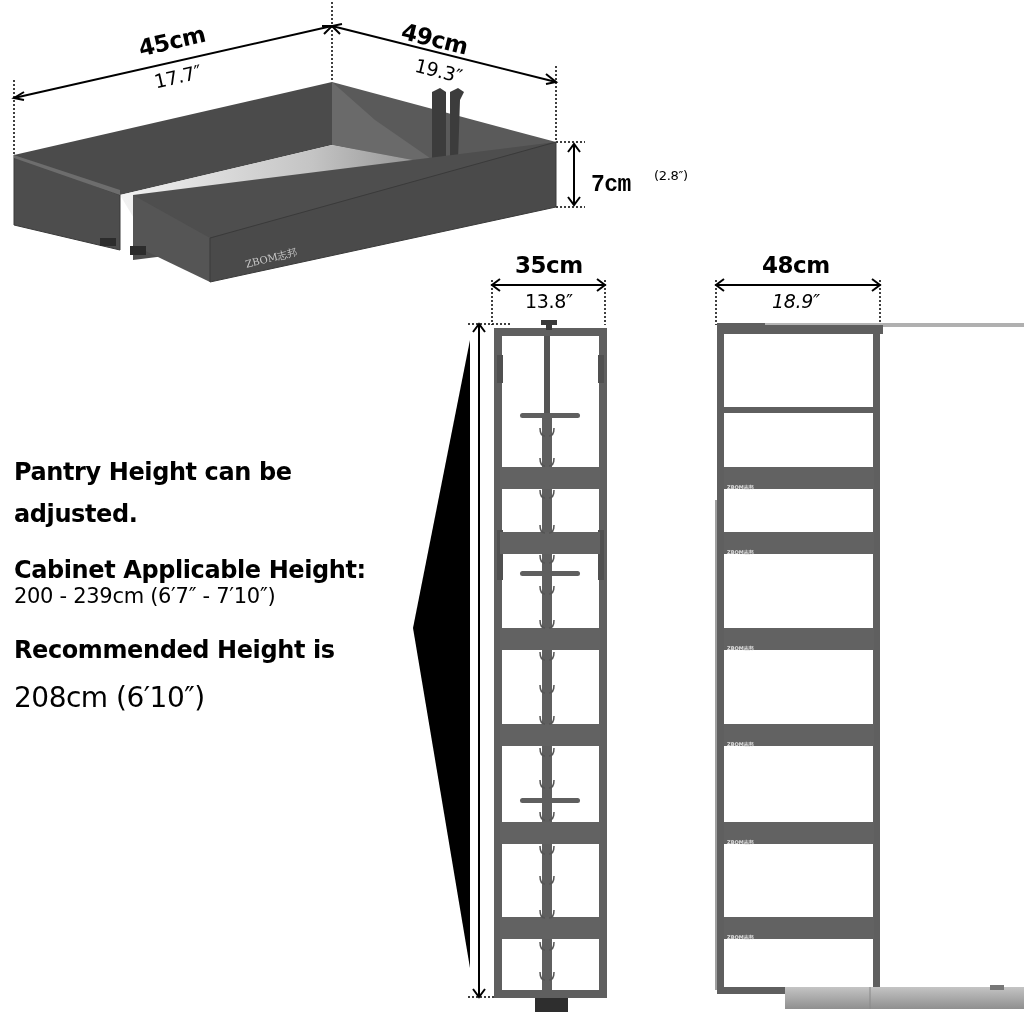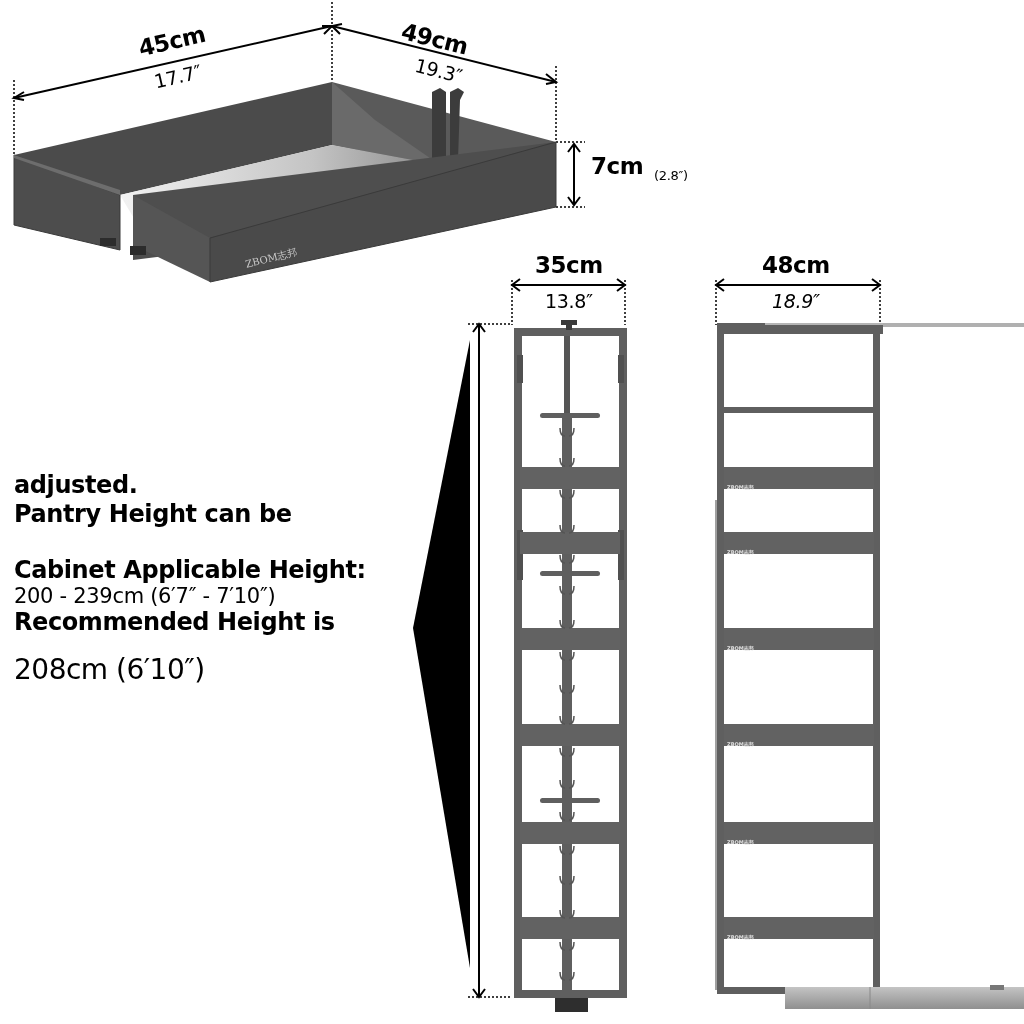--- a/index.html
+++ b/index.html
@@ -64,50 +64,50 @@
     <polygon points="133,195 210,238 210,282 133,245" fill="#555555"></polygon>
     <polygon points="210,238 556,142 556,207 210,282" fill="#4a4a4a" stroke="#3a3a3a" stroke-width="1"></polygon>
 
     <rect x="100" y="238" width="16" height="8" fill="#2c2c2c"></rect>
     <rect x="130" y="246" width="16" height="9" fill="#2c2c2c"></rect>
   </svg>
   <span class="abs dim-cm" style="left:136px;top:36px;transform:rotate(-13deg);transform-origin:left top;">45cm</span>
   <span class="abs dim-in" style="left:152px;top:71px;transform:rotate(-13deg);transform-origin:left top;">17.7″</span>
   <span class="abs dim-cm" style="left:405px;top:18px;transform:rotate(14deg);transform-origin:left top;">49cm</span>
   <span class="abs dim-in" style="left:418px;top:54px;transform:rotate(14deg);transform-origin:left top;">19.3″</span>
-  <span class="abs dim-cm" style="left:591px;top:153px;">7cm</span>
+  <span class="abs dim-cm" style="left:591px;top:172px;font-family:Liberation Mono, monospace;">7cm</span>
   <span class="abs dim-in" style="left:654px;top:168px;font-size:13px;">(2.8″)</span>
   <span class="abs brand" style="left:244px;top:258px;transform:rotate(-14deg);transform-origin:left top;">ZBOM志邦</span>
 </div>
 
 <div class="abs" style="left:14px;top:458px;width:400px;">
+  <div class="txt-bold">Pantry Height can be</div>
   <div class="txt-bold" style="margin-top:13px;">adjusted.</div>
-  <div class="txt-bold">Pantry Height can be</div>
   <div class="txt-bold" style="margin-top:27px;">Cabinet Applicable Height:</div>
   <div class="txt-reg" style="">200 - 239cm (6′7″ - 7′10″)</div>
-  <div class="txt-bold" style="">Recommended Height is</div>
+  <div class="txt-bold" style="margin-top:28px;">Recommended Height is</div>
   <div class="txt-large" style="margin-top:16px;">208cm (6′10″)</div>
 </div>
 
 <div class="abs" style="left:400px;top:310px;width:120px;height:700px;">
   <svg width="120" height="700" viewBox="0 0 120 700">
     <polygon points="70,30 13,318 70,658" fill="#000"></polygon>
     <g stroke="#000" stroke-width="1.5" stroke-dasharray="2,2">
       <line x1="68" y1="14" x2="110" y2="14"></line>
       <line x1="68" y1="687" x2="110" y2="687"></line>
     </g>
     <g stroke="#000" stroke-width="2" fill="none">
       <line x1="79" y1="14" x2="79" y2="687"></line>
       <polyline points="73,22 79,14 85,22"></polyline>
       <polyline points="73,679 79,687 85,679"></polyline>
     </g>
   </svg>
 </div>
 
-<div class="abs" style="left:505px;top:250px;width:135px;height:770px;">
+<div class="abs" style="left:485px;top:250px;width:135px;height:770px;">
   <svg width="135" height="770" viewBox="0 0 135 770">
 
     <g stroke="#000" stroke-width="1.5" stroke-dasharray="2,2">
       <line x1="7" y1="30" x2="7" y2="75"></line>
       <line x1="120" y1="30" x2="120" y2="75"></line>
     </g>
     <g stroke="#000" stroke-width="2" fill="none">
       <line x1="7" y1="35" x2="120" y2="35"></line>
       <polyline points="15,29 7,35 15,41"></polyline>
       <polyline points="112,29 120,35 112,41"></polyline>

